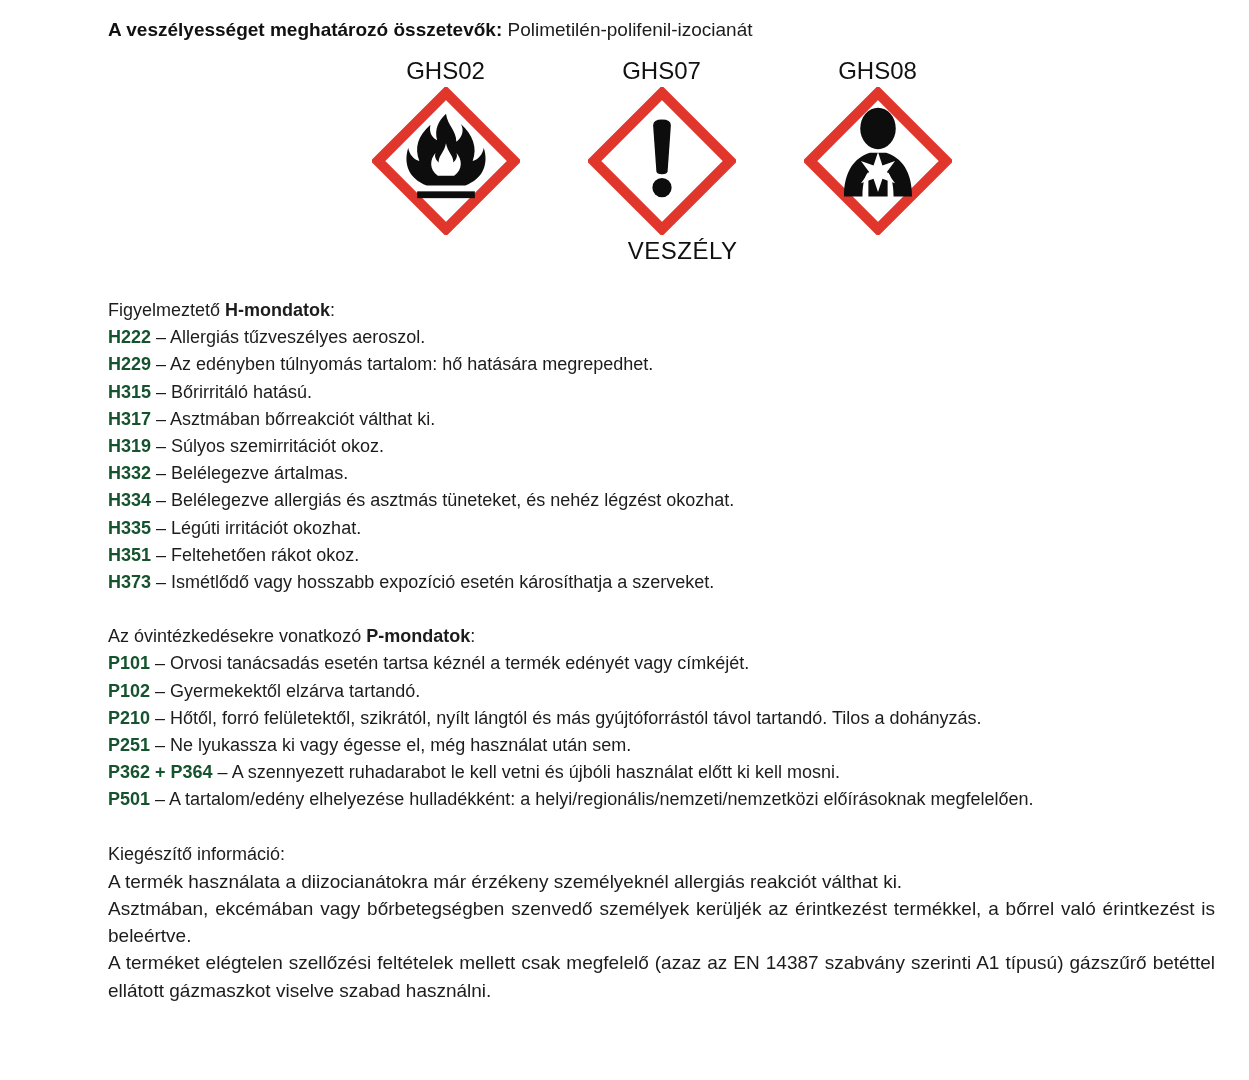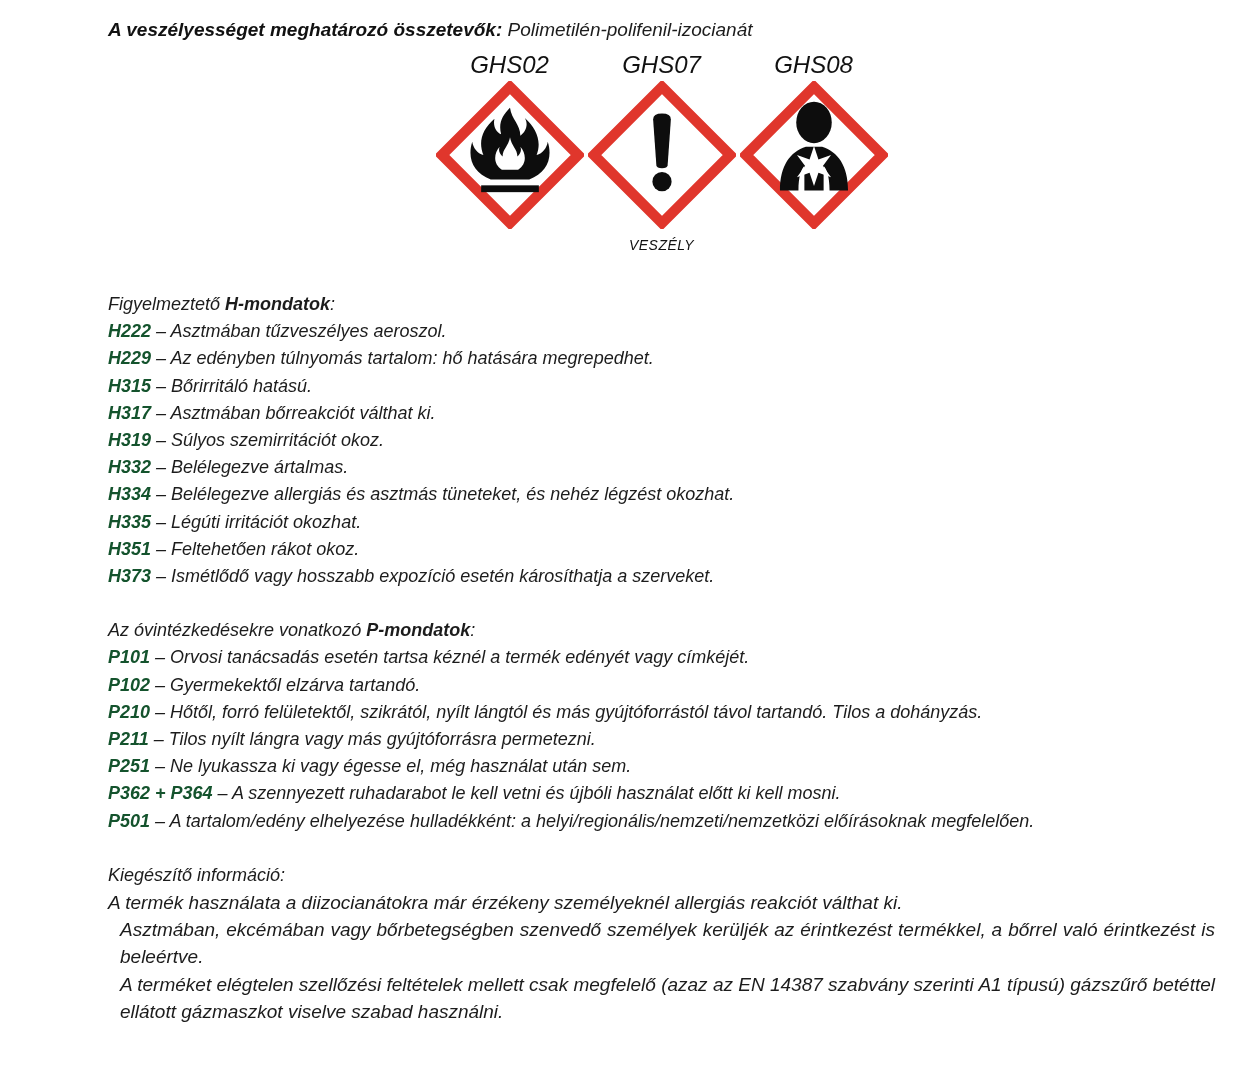--- a/index.html
+++ b/index.html
@@ -13,35 +13,35 @@
   body {
     font-family: "Liberation Sans", "DejaVu Sans", sans-serif;
     color: #1c1c1c;
     -webkit-font-smoothing: antialiased;
   }
   .page {
     box-sizing: border-box;
     width: 1249px;
     height: 1080px;
     padding: 16px 34px 0 108px;
-    font-style: italic;
   }
   .title {
     margin: 0;
     font-size: 19px;
     line-height: 27px;
   }
   .title strong { color: #111; }
 
   
   .picto-row {
     display: flex;
     justify-content: center;
     align-items: flex-start;
-    margin-top: 8px;
+    gap: 64px;
+    margin-top: 14px;
   }
   .picto {
     width: 152px;
     text-align: center;
   }
   .picto-label {
     font-size: 24px;
     line-height: 28px;
     color: #111;
     margin-bottom: 2px;
@@ -49,38 +49,39 @@
   .diamond-svg {
     width: 148px;
     height: 148px;
     display: block;
     margin: 0 auto;
   }
   .ghs-red { fill: none; stroke: var(--ghs-red, #e0362c); }
   .ghs-black { fill: #0d0d0d; }
   .ghs-white { fill: #ffffff; }
   .signal-word {
-    font-size: 14px;
+    font-size: 24px;
     line-height: 26px;
     letter-spacing: 0.5px;
     color: #111;
     margin-top: 3px;
+    text-align: right;
   }
 
   
   .section { margin-top: 33px; }
   .section.gap { margin-top: 27px; }
   .line {
     margin: 0;
     font-size: 18px;
     line-height: 27.2px;
   }
   .line .code { color: #14532d; }
   .para { margin: 0; font-size: 19px; line-height: 27.2px; }
-  .para.justify { text-align: justify; margin-left: 12px; }
+  .para.justify { text-align: justify; }
 </style>
 </head>
 <body>
 
 <div class="page">
 
   <p class="title"><strong>A veszélyességet meghatározó összetevők:</strong><span> Polimetilén-polifenil-izocianát</span></p>
 
   <div class="picto-row">
 
@@ -112,21 +113,21 @@
         <path class="ghs-black" d="M27 74 C27 57 34 48 44.5 44.5 L55.5 44.5 C66 48 73 57 73 74 L60.5 74 C60.5 64.5 58.5 59.5 56.5 57.5 L56.5 74 L43.5 74 L43.5 57.5 C41.5 59.5 39.5 64.5 39.5 74 Z"></path>
         <path class="ghs-white" d="M50 44 L53 53 L61.5 50 L56 57.5 L61.5 65 L53 62 L50 71 L47 62 L38.5 65 L44 57.5 L38.5 50 L47 53 Z"></path>
       </svg>
     </div>
 
   </div>
 
   <div class="section">
     <p class="line"><span>Figyelmeztető </span><strong>H-mondatok</strong><span>:</span></p>
 
-      <p class="line"><strong class="code">H222</strong><span> – </span><span>Asztmában tűzveszélyes aeroszol.</span></p>
+      <p class="line"><strong class="code">H222</strong><span> – </span><span>Allergiás tűzveszélyes aeroszol.</span></p>
 
       <p class="line"><strong class="code">H229</strong><span> – </span><span>Az edényben túlnyomás tartalom: hő hatására megrepedhet.</span></p>
 
       <p class="line"><strong class="code">H315</strong><span> – </span><span>Bőrirritáló hatású.</span></p>
 
       <p class="line"><strong class="code">H317</strong><span> – </span><span>Asztmában bőrreakciót válthat ki.</span></p>
 
       <p class="line"><strong class="code">H319</strong><span> – </span><span>Súlyos szemirritációt okoz.</span></p>
 
       <p class="line"><strong class="code">H332</strong><span> – </span><span>Belélegezve ártalmas.</span></p>
@@ -143,21 +144,20 @@
 
   <div class="section gap">
     <p class="line"><span>Az óvintézkedésekre vonatkozó </span><strong>P-mondatok</strong><span>:</span></p>
 
       <p class="line"><strong class="code">P101</strong><span> – </span><span>Orvosi tanácsadás esetén tartsa kéznél a termék edényét vagy címkéjét.</span></p>
 
       <p class="line"><strong class="code">P102</strong><span> – </span><span>Gyermekektől elzárva tartandó.</span></p>
 
       <p class="line"><strong class="code">P210</strong><span> – </span><span>Hőtől, forró felületektől, szikrától, nyílt lángtól és más gyújtóforrástól távol tartandó. Tilos a dohányzás.</span></p>
 
-      <p class="line"><strong class="code">P211</strong><span> – </span><span>Tilos nyílt lángra vagy más gyújtóforrásra permetezni.</span></p>
 
       <p class="line"><strong class="code">P251</strong><span> – </span><span>Ne lyukassza ki vagy égesse el, még használat után sem.</span></p>
 
       <p class="line"><strong class="code">P362 + P364</strong><span> – </span><span>A szennyezett ruhadarabot le kell vetni és újbóli használat előtt ki kell mosni.</span></p>
 
 
       <p class="line"><strong class="code">P501</strong><span> – </span><span>A tartalom/edény elhelyezése hulladékként: a helyi/regionális/nemzeti/nemzetközi előírásoknak megfelelően.</span></p>
 
   </div>
 

